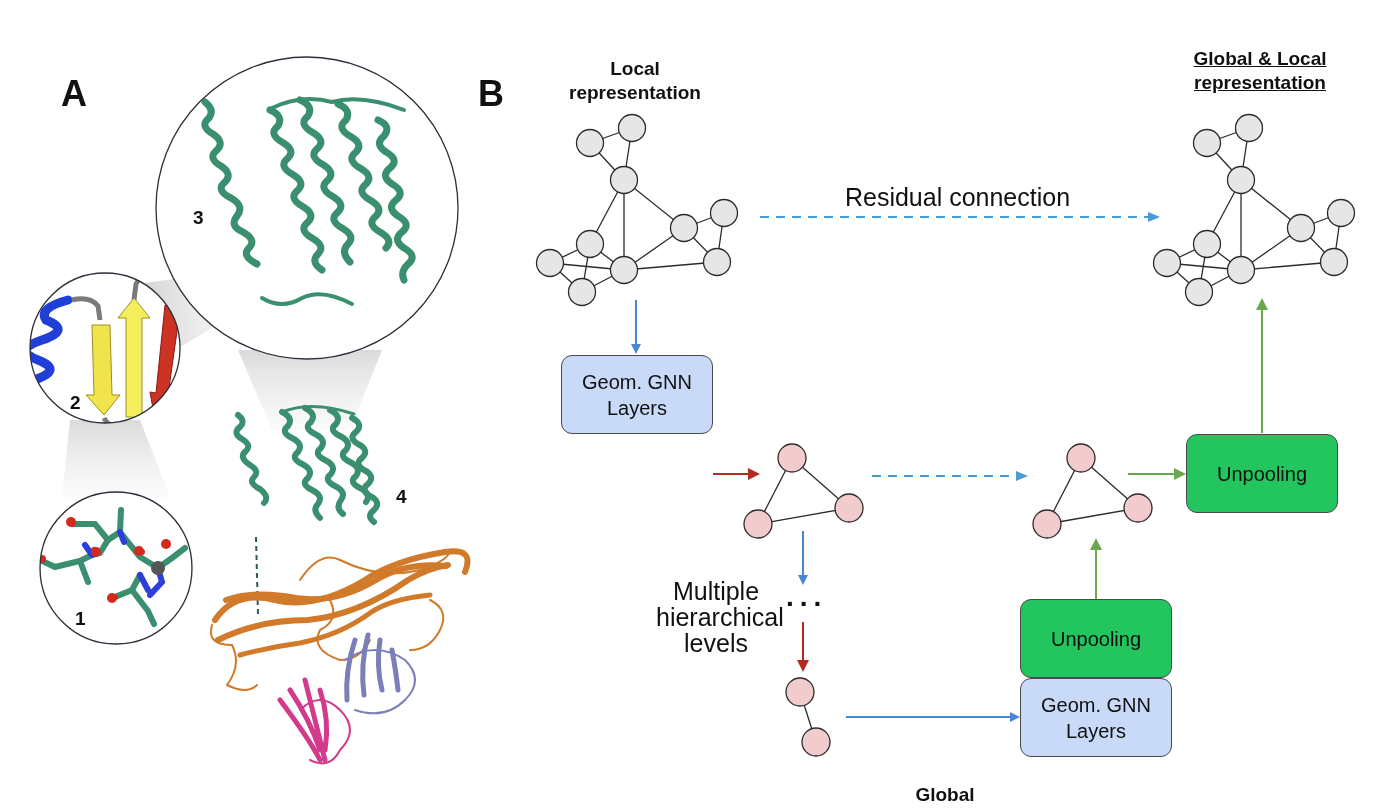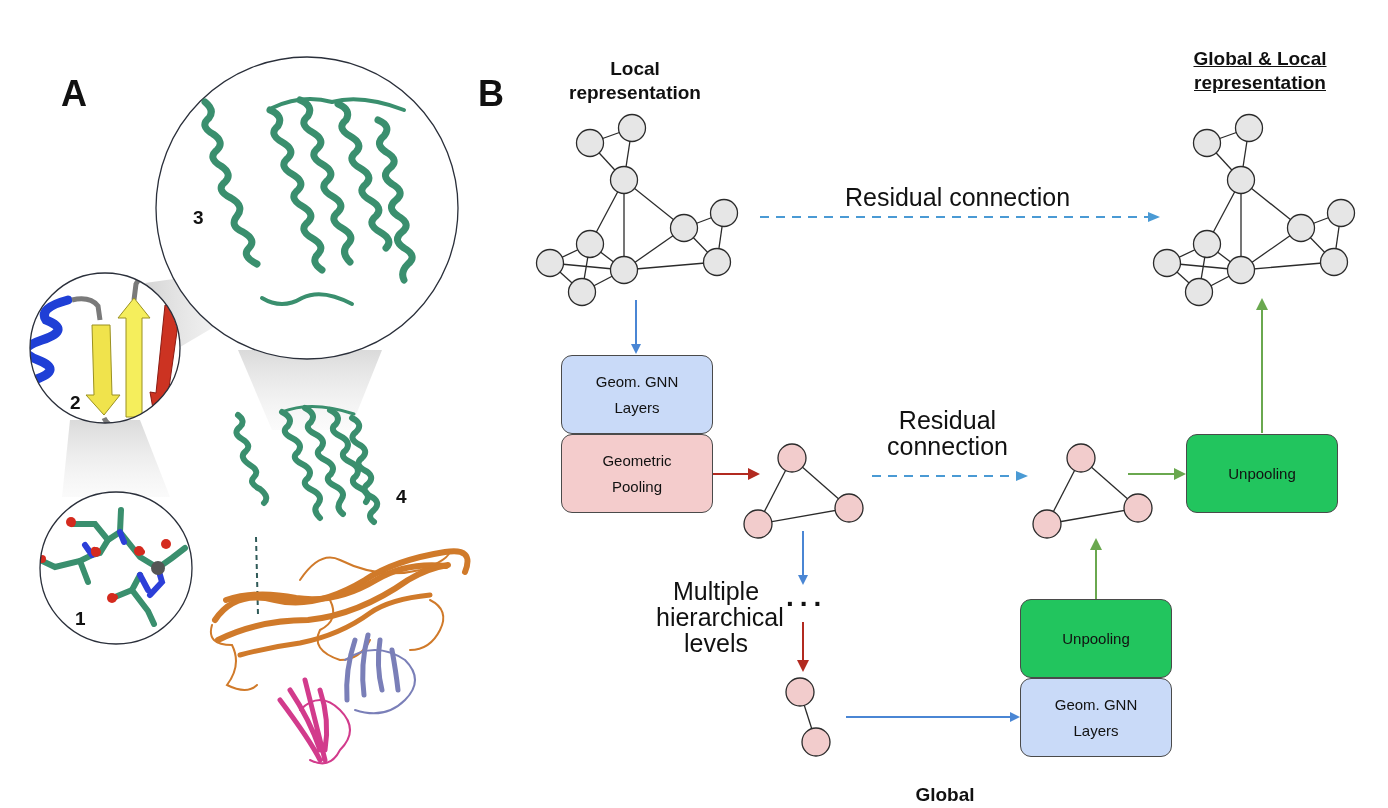--- a/index.html
+++ b/index.html
@@ -4,21 +4,21 @@
 <style>
   html, body { margin: 0; padding: 0; background: #ffffff; }
   body { width: 1388px; height: 808px; position: relative; overflow: hidden;
          font-family: "Liberation Sans", sans-serif; color: #111; }
   #stage { position: absolute; left: 0; top: 0; width: 1388px; height: 808px; }
   .panel-label { position: absolute; font-weight: bold; font-size: 36px; line-height: 36px; }
   .heading { position: absolute; font-weight: bold; font-size: 19px; line-height: 24px; text-align: center; white-space: pre-line; }
   .caption { position: absolute; font-size: 25px; line-height: 26px; text-align: center; white-space: pre-line; }
   .box { position: absolute; box-sizing: border-box; border: 1.5px solid #4a4a4a; border-radius: 11px;
          display: flex; align-items: center; justify-content: center; text-align: center;
-         font-size: 15px; line-height: 26px; white-space: pre-line; }
+         font-size: 20px; line-height: 26px; white-space: pre-line; }
   .box.blue { background: #c9daf8; }
   .box.pink { background: #f4cccc; }
   .box.green { background: #22c55e; }
   .num-label { position: absolute; font-weight: bold; font-size: 19px; }
   .dots { position: absolute; font-weight: bold; font-size: 28px; letter-spacing: 6px; line-height: 20px; }
 </style>
 </head>
 <body>
 
 <div id="stage">
@@ -248,28 +248,24 @@
   <div class="num-label" style="left:396px;top:486px;">4</div>
 
   <div class="heading" style="left:560px;top:57px;width:150px;">Local
 representation</div>
   <div class="heading" style="left:1155px;top:47px;width:210px;text-decoration:underline;">Global &amp; Local
 representation</div>
   <div class="heading" style="left:870px;top:735px;width:150px;margin-top:48px;">Global
 representation</div>
 
   <div class="caption" style="left:840px;top:184px;width:235px;">Residual connection</div>
-  <div class="caption" style="left:880px;top:407px;width:135px;">Residual
-connection</div>
   <div class="caption" style="left:656px;top:578px;width:120px;">Multiple
 hierarchical
 levels</div>
   <div class="dots" style="left:786px;top:587px;">...</div>
 
   <div class="box blue" style="left:561px;top:355px;width:152px;height:79px;">Geom. GNN
 Layers</div>
-  <div class="box pink" style="left:561px;top:434px;width:152px;height:79px;">Geometric
-Pooling</div>
   <div class="box green" style="left:1186px;top:434px;width:152px;height:79px;">Unpooling</div>
   <div class="box green" style="left:1020px;top:599px;width:152px;height:79px;">Unpooling</div>
   <div class="box blue" style="left:1020px;top:678px;width:152px;height:79px;">Geom. GNN
 Layers</div>
 </div>
 
 </body></html>

